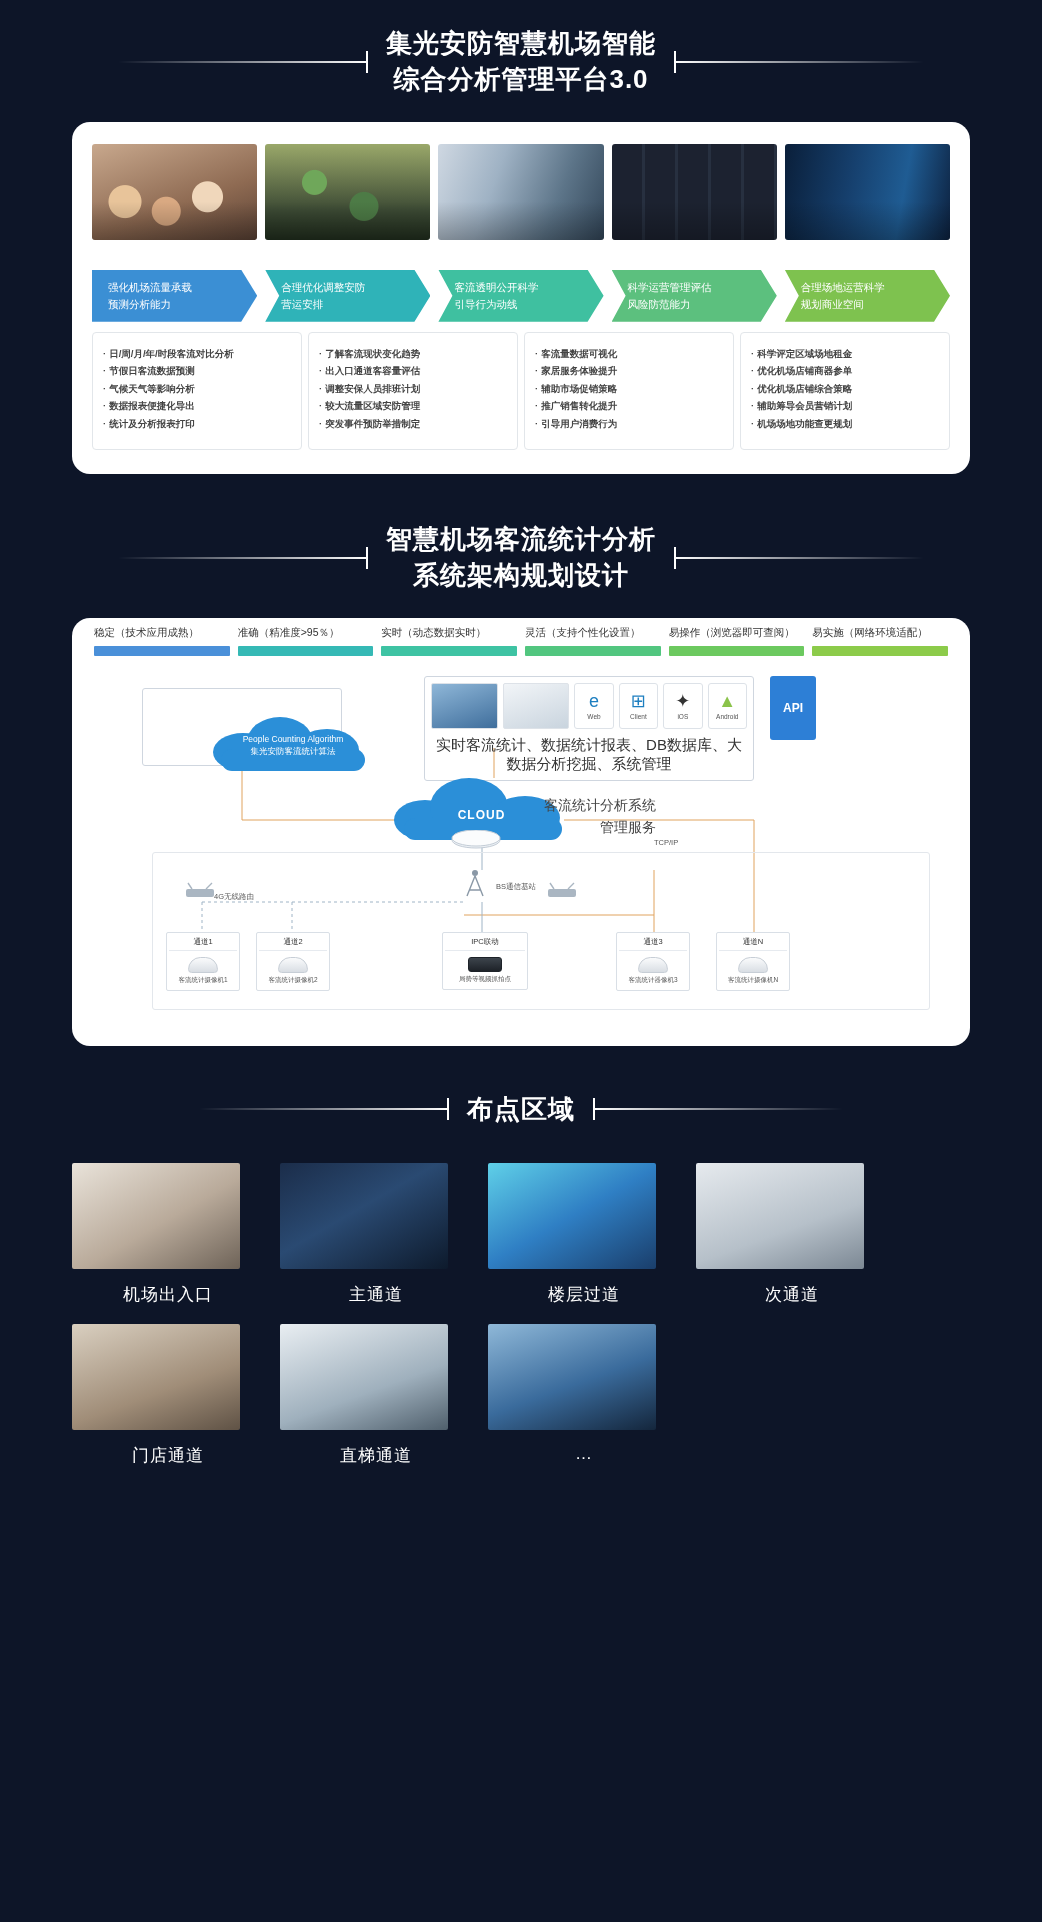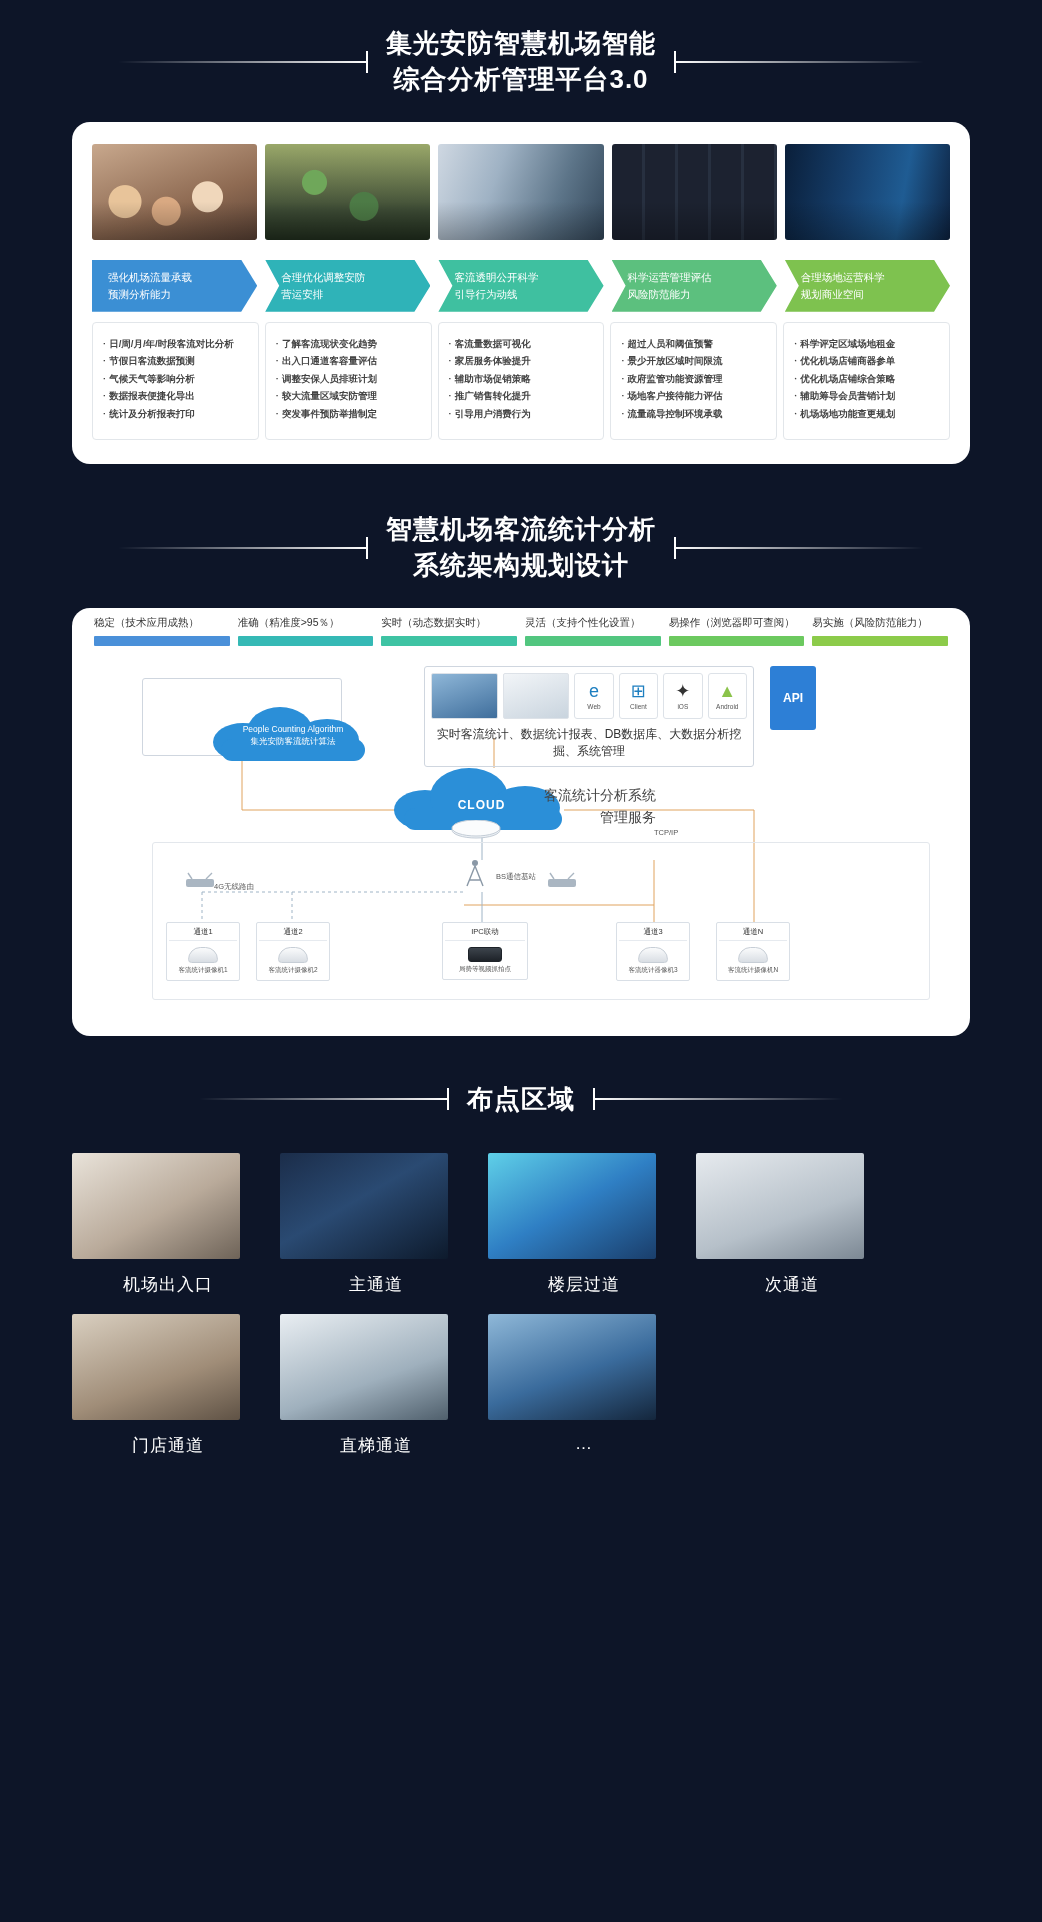--- a/index.html
+++ b/index.html
@@ -68,21 +68,21 @@
   .ph4 { background:
       repeating-linear-gradient(90deg,#1c2230 0 30px,#273040 30px 33px),
       repeating-linear-gradient(0deg,#151a26 0 22px,#222a38 22px 25px),
       #11151f; }
   .ph5 { background:
       linear-gradient(100deg,#0a1f3a 0%,#16406e 40%,#1f5c93 70%,#0d2240 100%); }
   .ph-overlay { position:absolute; inset:0; background:
       linear-gradient(transparent 60%, rgba(0,0,0,.28)); }
 
   
-  .arrows { display: flex; gap: 8px; margin-top: 20px; align-items: flex-end; }
+  .arrows { display: flex; gap: 8px; margin-top: 30px; align-items: flex-end; }
   .arrow {
     flex: 1;
     position: relative;
     height: 52px;
     display: flex;
     flex-direction: column;
     justify-content: center;
     padding: 0 22px 0 16px;
     color: #fff;
     font-size: 10.5px;
@@ -141,21 +141,21 @@
     border: 1px solid #cfd6df; border-radius: 3px; padding: 6px;
   }
   .dev-icons { display: flex; gap: 5px; }
   .dev-icon { width: 46px; height: 46px; border: 1px solid #dde2e8; border-radius: 3px;
               display:flex; flex-direction:column; align-items:center; justify-content:center; }
   .dev-icon .glyph { font-size: 18px; line-height: 1; }
   .dev-icon .nm { font-size: 6.5px; color: #555; margin-top: 3px; }
   .dev-thumb { width: 78px; height: 46px; border: 1px solid #dde2e8; border-radius: 2px; }
   .dev-thumb.t1 { background: linear-gradient(160deg,#8fb7d8,#3f6e9c); }
   .dev-thumb.t2 { background: linear-gradient(160deg,#f2f5f8,#c9d4de); }
-  .dev-caption { font-size: 12px; color: #333; margin-top: 7px; text-align: center; }
+  .dev-caption { font-size: 15px; color: #333; margin-top: 7px; text-align: center; }
 
   .api-box {
     position: absolute; left: 676px; top: 6px; width: 46px; height: 64px;
     background: #2d7fd6; color: #fff; border-radius: 3px;
     display: flex; align-items: center; justify-content: center;
     font-size: 12px; font-weight: bold;
   }
 
   .big-cloud { position: absolute; left: 300px; top: 108px; width: 175px; height: 62px; }
   .big-cloud .c1 { left: 0; top: 22px; width: 62px; height: 40px; }
@@ -275,27 +275,20 @@
         <li>突发事件预防举措制定</li>
       </ul>
       <ul class="bullet-col">
         <li>客流量数据可视化</li>
         <li>家居服务体验提升</li>
         <li>辅助市场促销策略</li>
         <li>推广销售转化提升</li>
         <li>引导用户消费行为</li>
       </ul>
       <ul class="bullet-col">
-        <li>超过人员和阈值预警</li>
-        <li>景少开放区域时间限流</li>
-        <li>政府监管功能资源管理</li>
-        <li>场地客户接待能力评估</li>
-        <li>流量疏导控制环境承载</li>
-      </ul>
-      <ul class="bullet-col">
         <li>科学评定区域场地租金</li>
         <li>优化机场店铺商器参单</li>
         <li>优化机场店铺综合策略</li>
         <li>辅助筹导会员营销计划</li>
         <li>机场场地功能查更规划</li>
       </ul>
     </div>
   </div>
 
   <div class="section-head" style="padding-top:48px;">
@@ -330,21 +323,21 @@
       </div>
       <div class="feat">
         <div class="lbl">灵活（支持个性化设置）</div>
         <div class="bar" style="background:#52c67f"></div>
       </div>
       <div class="feat">
         <div class="lbl">易操作（浏览器即可查阅）</div>
         <div class="bar" style="background:#6cc95f"></div>
       </div>
       <div class="feat">
-        <div class="lbl">易实施（风险防范能力）</div>
+        <div class="lbl">易实施（网络环境适配）</div>
         <div class="bar" style="background:#8ccb4a"></div>
       </div>
     </div>
 
     <div class="arch-body">
 
       <svg width="880" height="350" style="position:absolute;left:0;top:0">
         <path d="M148 100 L148 150 L360 150" stroke="#e0a35e" stroke-width="1" fill="none"></path>
         <path d="M400 78 L400 108" stroke="#e0a35e" stroke-width="1" fill="none"></path>
         <path d="M388 172 L388 200" stroke="#9fb4c6" stroke-width="1" fill="none"></path>

